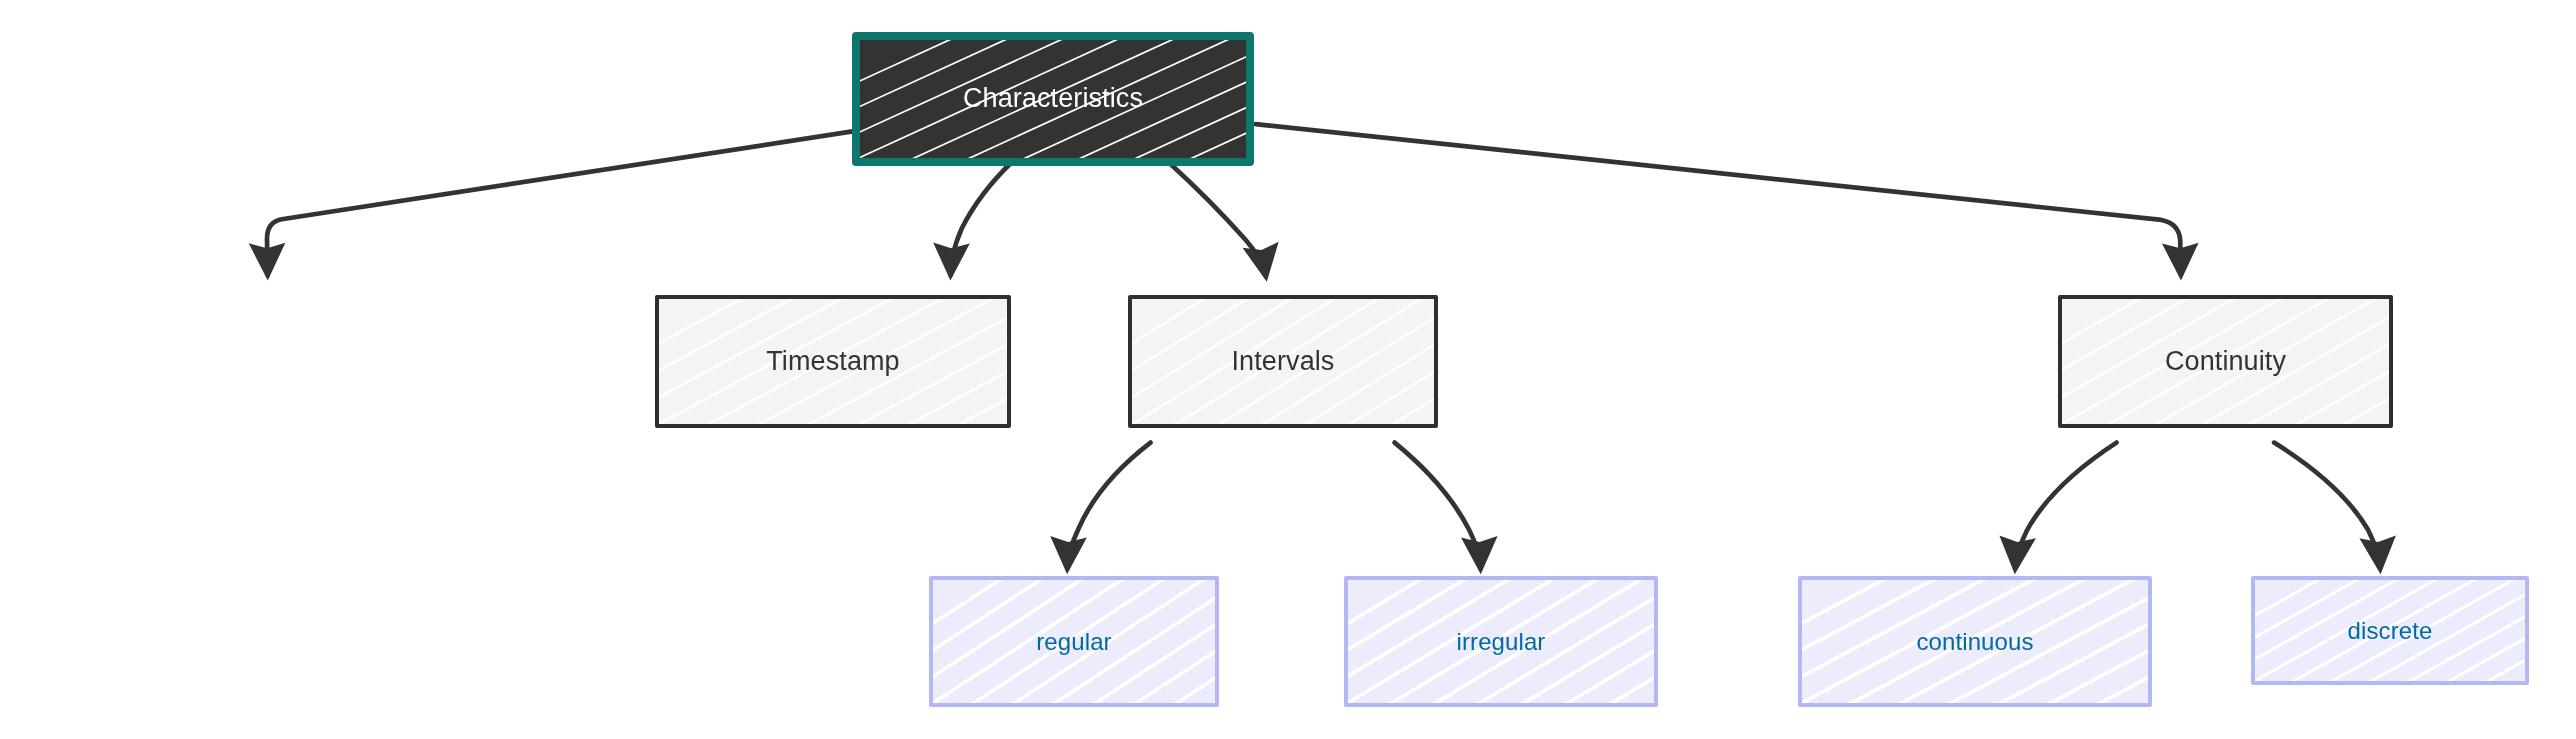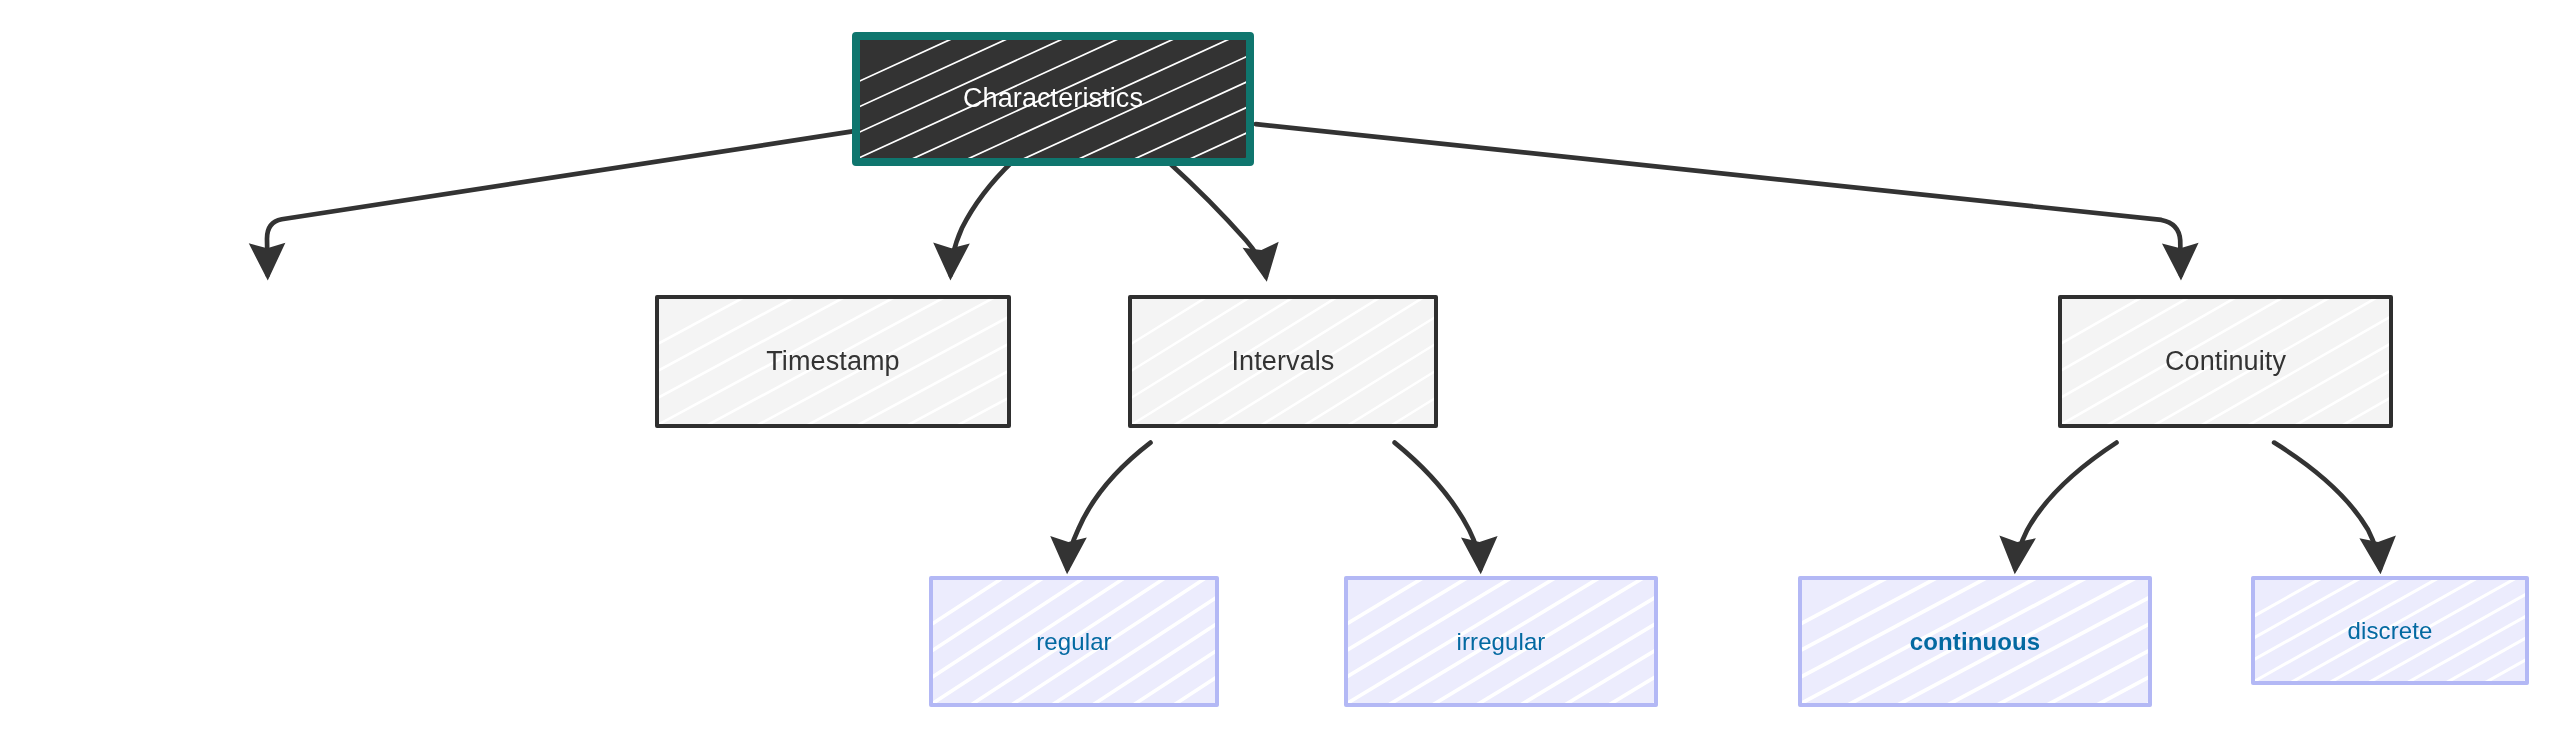--- a/index.html
+++ b/index.html
@@ -231,21 +231,21 @@
         <line x1="44" y1="110" x2="124" y2="-10"></line>
         <line x1="56" y1="110" x2="136" y2="-10"></line>
         <line x1="68" y1="110" x2="148" y2="-10"></line>
         <line x1="80" y1="110" x2="160" y2="-10"></line>
         <line x1="92" y1="110" x2="172" y2="-10"></line>
       </g>
     </svg>
     <span class="node-label">irregular</span>
   </div>
 
-  <div class="node node-leaf" style="left:1798px; top:576px; width:354px; height:131px;font-weight:bold;">
+  <div class="node node-leaf" style="left:1798px; top:576px; width:354px; height:131px;">
     <svg class="hatch" viewBox="0 0 100 100" preserveAspectRatio="none">
       <g stroke="#ffffff" stroke-width="1.6" stroke-linecap="round">
         <line x1="-40" y1="110" x2="40" y2="-10"></line>
         <line x1="-28" y1="110" x2="52" y2="-10"></line>
         <line x1="-16" y1="110" x2="64" y2="-10"></line>
         <line x1="-4" y1="110" x2="76" y2="-10"></line>
         <line x1="8" y1="110" x2="88" y2="-10"></line>
         <line x1="20" y1="110" x2="100" y2="-10"></line>
         <line x1="32" y1="110" x2="112" y2="-10"></line>
         <line x1="44" y1="110" x2="124" y2="-10"></line>

